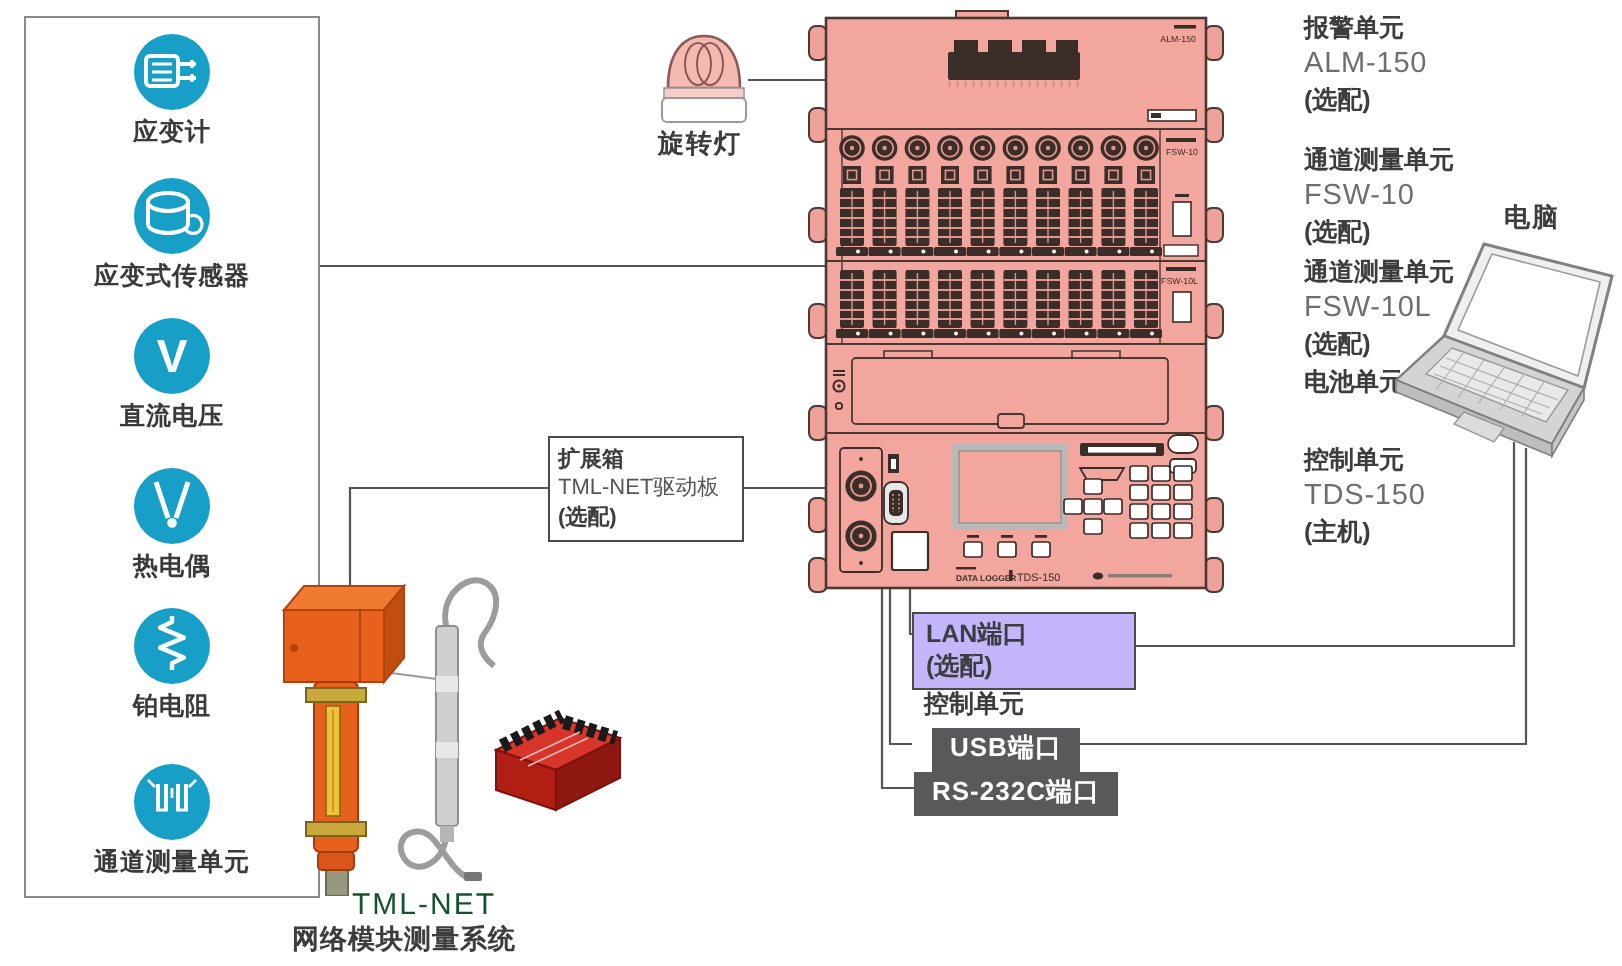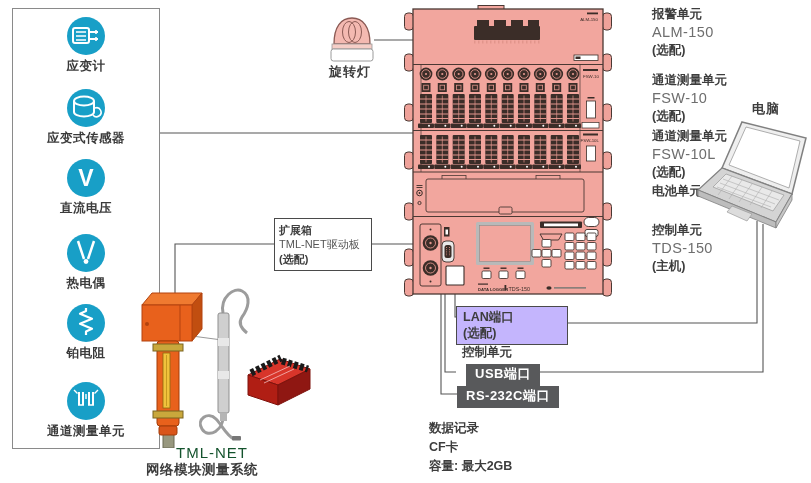--- a/index.html
+++ b/index.html
@@ -422,19 +422,14 @@
   <div id="tml-sub" class="abs">网络模块测量系统</div>
 
   <div id="lan-box" class="abs">
     <span>LAN端口</span>
     <span>(选配)</span>
   </div>
   <div id="std-port" class="abs">控制单元</div>
   <div id="usb-box" class="abs portbox-dark">USB端口</div>
   <div id="rs232c-box" class="abs portbox-dark">RS-232C端口</div>
 
-  <div id="storage" class="abs">
-    <span>数据记录</span>
-    <span>CF卡</span>
-    <span>容量: 最大2GB</span>
-  </div>
 
 </div>
 
 </body></html>

